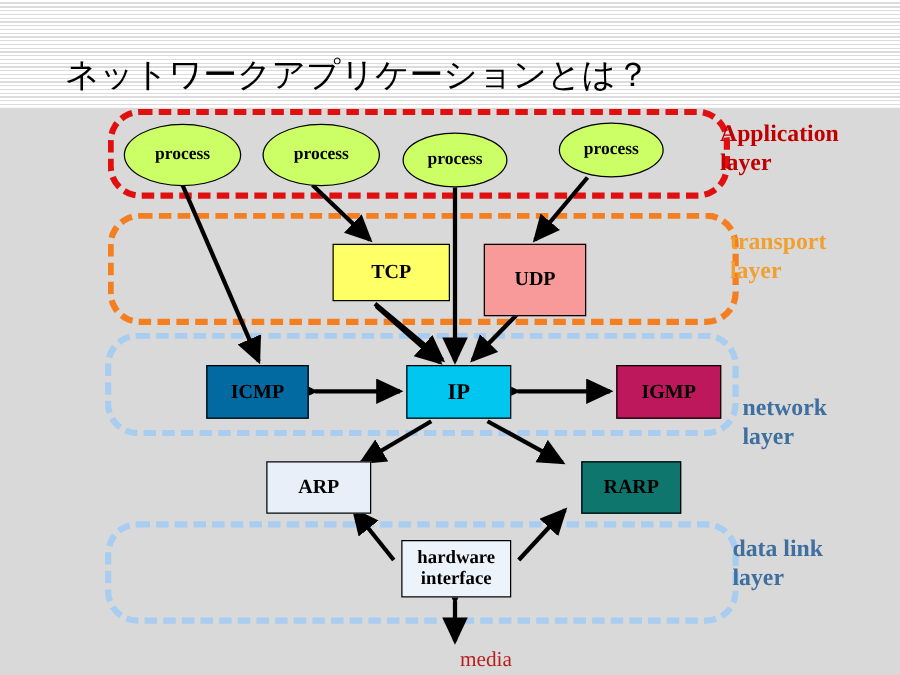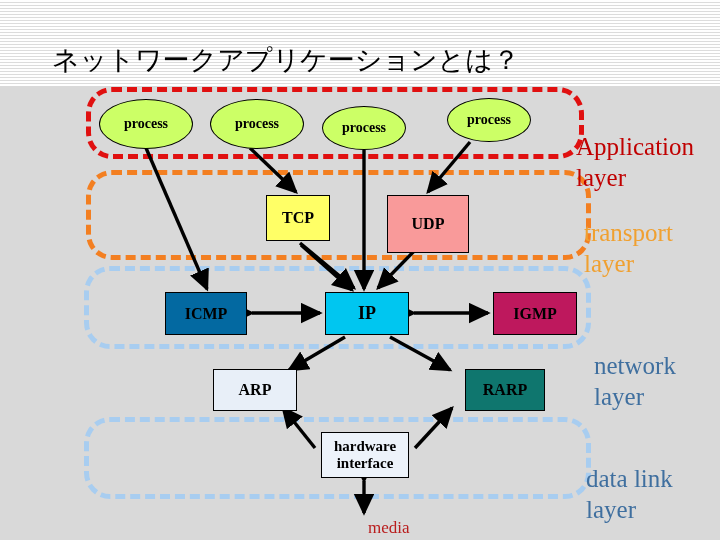--- a/index.html
+++ b/index.html
@@ -75,26 +75,25 @@
   #layer-datalink {
     left: 84px; top: 417px; width: 507px; height: 82px;
     border-width: 5px;
     border-color: #a8cdf0;
   }
 
   
   .layer-label {
     position: absolute;
     font-family: "Liberation Serif", serif;
-    font-size: 25px;
-    font-weight: normal;
+    font-size: 19px;
+    font-weight: bold;
     line-height: 1.22;
     z-index: 6;
     white-space: pre-line;
-    margin-top: 36px;
   }
   #label-application { left: 576px; top: 96px;  color: #c00000; }
   #label-transport   { left: 584px; top: 182px; color: #f0a030; }
   #label-network     { left: 594px; top: 315px; color: #3f6f9f; text-align: left; }
   #label-datalink    { left: 586px; top: 428px; color: #3f6f9f; }
 
   
   .node {
     position: absolute;
     box-sizing: border-box;
@@ -117,21 +116,21 @@
   .rect {
     border: 1px solid #000000;
     font-size: 16px;
   }
 
   #node-process-1 { left: 99px;  top: 99px; width: 94px; height: 50px; }
   #node-process-2 { left: 210px; top: 99px; width: 94px; height: 50px; }
   #node-process-3 { left: 322px; top: 106px; width: 84px; height: 44px; }
   #node-process-4 { left: 447px; top: 98px; width: 84px; height: 44px; }
 
-  #node-tcp  { left: 266px; top: 195px; width: 64px; height: 46px; background: #ffff66; }
+  #node-tcp  { left: 266px; top: 195px; width: 94px; height: 46px; background: #ffff66; }
   #node-udp  { left: 387px; top: 195px; width: 82px; height: 58px; background: #f99a9a; }
 
   #node-icmp { left: 165px; top: 292px; width: 82px; height: 43px; background: #0369a1; }
   #node-ip   { left: 325px; top: 292px; width: 84px; height: 43px; background: #00c6f0; font-size: 18px; }
   #node-igmp { left: 493px; top: 292px; width: 84px; height: 43px; background: #be185d; }
 
   #node-arp  { left: 213px; top: 369px; width: 84px; height: 42px; background: #e8eff8; }
   #node-rarp { left: 465px; top: 369px; width: 80px; height: 42px; background: #0f766e; }
 
   #node-hwif { left: 321px; top: 432px; width: 88px; height: 46px; background: #edf3fa; font-size: 15px; }

